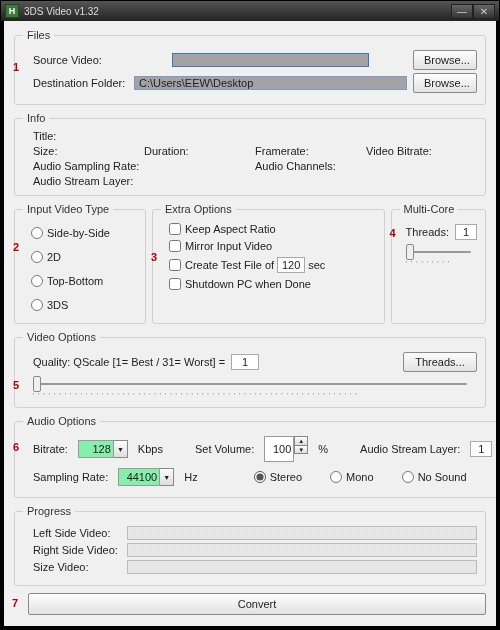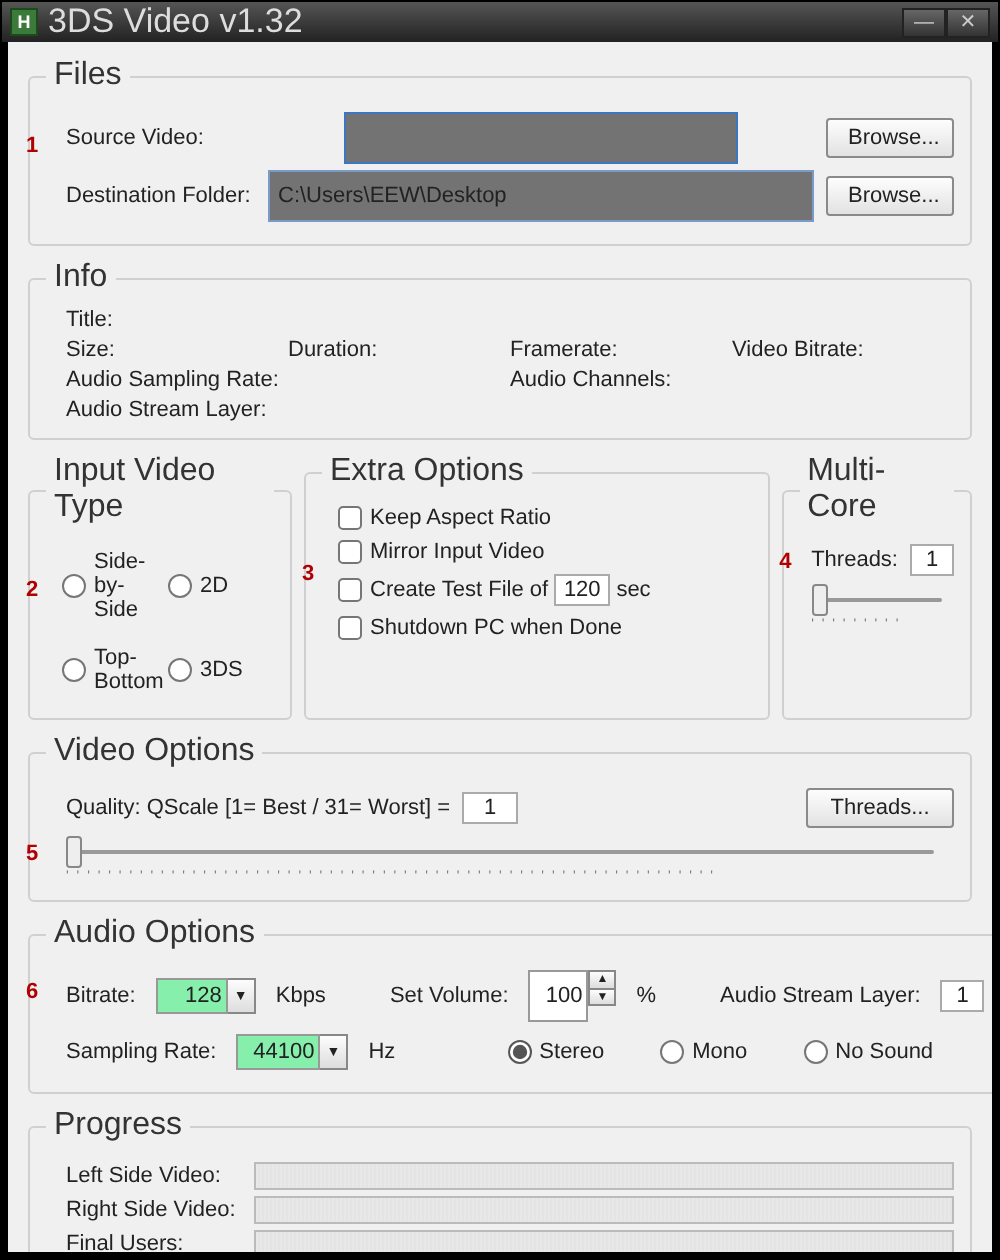--- a/index.html
+++ b/index.html
@@ -1,28 +1,28 @@
 <!DOCTYPE html>
 <html><head>
 <meta charset="utf-8">
 <style>
   * { box-sizing: border-box; margin: 0; padding: 0; font-family: "Segoe UI", Tahoma, sans-serif; font-size: 11px; color: #222; }
   body { background: #000; width: 500px; height: 630px; overflow: hidden; }
   .window { width: 500px; height: 630px; background: #000; border: 1px solid #000; position: relative; }
   .titlebar { height: 20px; background: linear-gradient(to bottom,#555,#222); display: flex; align-items: center; padding: 0 4px; }
   .titlebar-icon { width: 14px; height: 14px; background: #3b7a3b; border: 1px solid #1c4a1c; display: flex; align-items: center; justify-content: center; color: #fff; font-size: 9px; font-weight: bold; margin-right: 5px; }
-  .titlebar-text { color: #ddd; font-size: 17px; flex: 1; }
+  .titlebar-text { color: #ddd; font-size: 10px; flex: 1; }
   .titlebar-btns { display: flex; gap: 0; }
   .titlebar-btn { width: 22px; height: 15px; background: linear-gradient(to bottom,#666,#333); border: 1px solid #222; color: #ccc; font-size: 10px; display: flex; align-items:center; justify-content:center; cursor: pointer; }
   .client { position: absolute; top: 20px; left: 3px; right: 3px; bottom: 3px; background: #f0f0f0; padding: 8px 10px 8px 10px; overflow: hidden; }
   fieldset { border: 1px solid #d0d0d0; border-radius: 3px; padding: 6px 8px 8px 8px; margin-bottom: 7px; position: relative; }
-  legend { font-size: 16px; padding: 0 4px; color: #333; }
+  legend { font-size: 11px; padding: 0 4px; color: #333; }
   .row { display: flex; align-items: center; margin: 3px 0; gap: 6px; }
   .lbl { white-space: nowrap; }
-  .inp { border: 1px solid #7a9ac7; background: #737373; height: 26px; padding: 1px 4px; }
+  .inp { border: 1px solid #7a9ac7; background: #a3a3a3; height: 14px; padding: 1px 4px; }
   .btn { background: linear-gradient(to bottom,#fdfdfd,#e2e2e2); border: 1px solid #8a8a8a; border-radius: 2px; height: 20px; padding: 0 10px; cursor: pointer; text-align:center; }
   .marker { position: absolute; color: #b00000; font-size: 11px; font-weight: bold; }
   .group3 { display: flex; gap: 6px; }
   .group3 fieldset { flex: 1; margin-bottom: 0; }
   .radio, .check { width: 12px; height: 12px; vertical-align: middle; margin-right: 4px; }
   .radio { accent-color: #555; }
   .check { accent-color: #555; }
   .opt { display: inline-flex; align-items: center; font-size: 11px; margin: 2px 0; }
   .small-inp { width: 28px; border:1px solid #aaa; background:#fff; height:16px; text-align:center; padding:0 2px;}
   .slider { -webkit-appearance:none; appearance:none; width: 100%; height: 18px; background: transparent; }
@@ -86,21 +86,21 @@
         <div class="span2">Audio Sampling Rate:</div>
         <div class="span2">Audio Channels:</div>
         <div class="span4">Audio Stream Layer:</div>
       </div>
     </fieldset>
 
     <div class="group3" style="position:relative; margin-bottom:7px;">
       <fieldset style="flex:0 0 132px; position:relative;">
         <span class="marker" style="left:-2px; top:26px;">2</span>
         <legend>Input Video Type</legend>
-        <div style="display:grid; grid-template-columns:1fr 1fr; row-gap:8px; padding:4px 0 2px 8px;">
+        <div style="display:grid; grid-template-columns:1fr; row-gap:8px; padding:4px 0 2px 8px;">
           <label class="opt">
               <input type="radio" class="radio" name="ivt" style="">
               <span>Side-by-Side</span>
             </label>
           <label class="opt">
               <input type="radio" class="radio" name="ivt" style="">
               <span>2D</span>
             </label>
           <label class="opt">
               <input type="radio" class="radio" name="ivt" style="">
@@ -223,21 +223,21 @@
       <legend>Progress</legend>
       <div class="row" style="padding-left:10px;">
         <span class="lbl" style="width:88px;">Left Side Video:</span>
         <div class="progress-bar"></div>
       </div>
       <div class="row" style="padding-left:10px;">
         <span class="lbl" style="width:88px;">Right Side Video:</span>
         <div class="progress-bar"></div>
       </div>
       <div class="row" style="padding-left:10px;">
-        <span class="lbl" style="width:88px;">Final Users:</span>
+        <span class="lbl" style="width:88px;">Size Video:</span>
         <div class="progress-bar"></div>
       </div>
     </fieldset>
 
     <div style="position:relative; margin-top:2px;">
       <span class="marker" style="left:-2px; top:4px;">7</span>
       <button class="convert-btn" style="margin-left:14px; width:calc(100% - 14px);">Convert</button>
     </div>
 
   </div>

